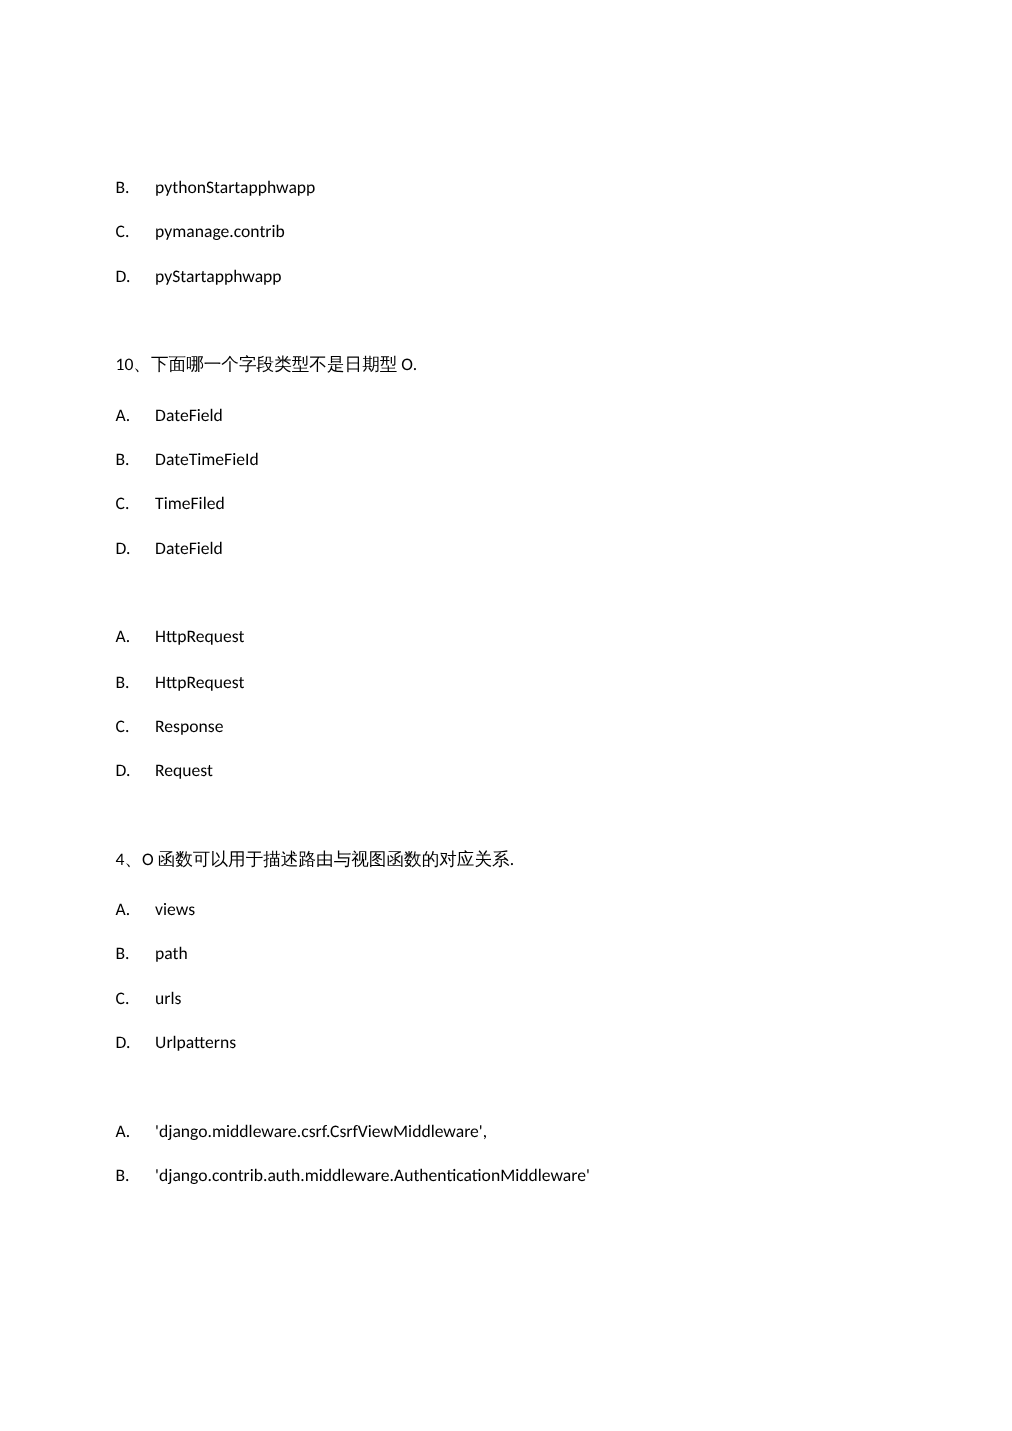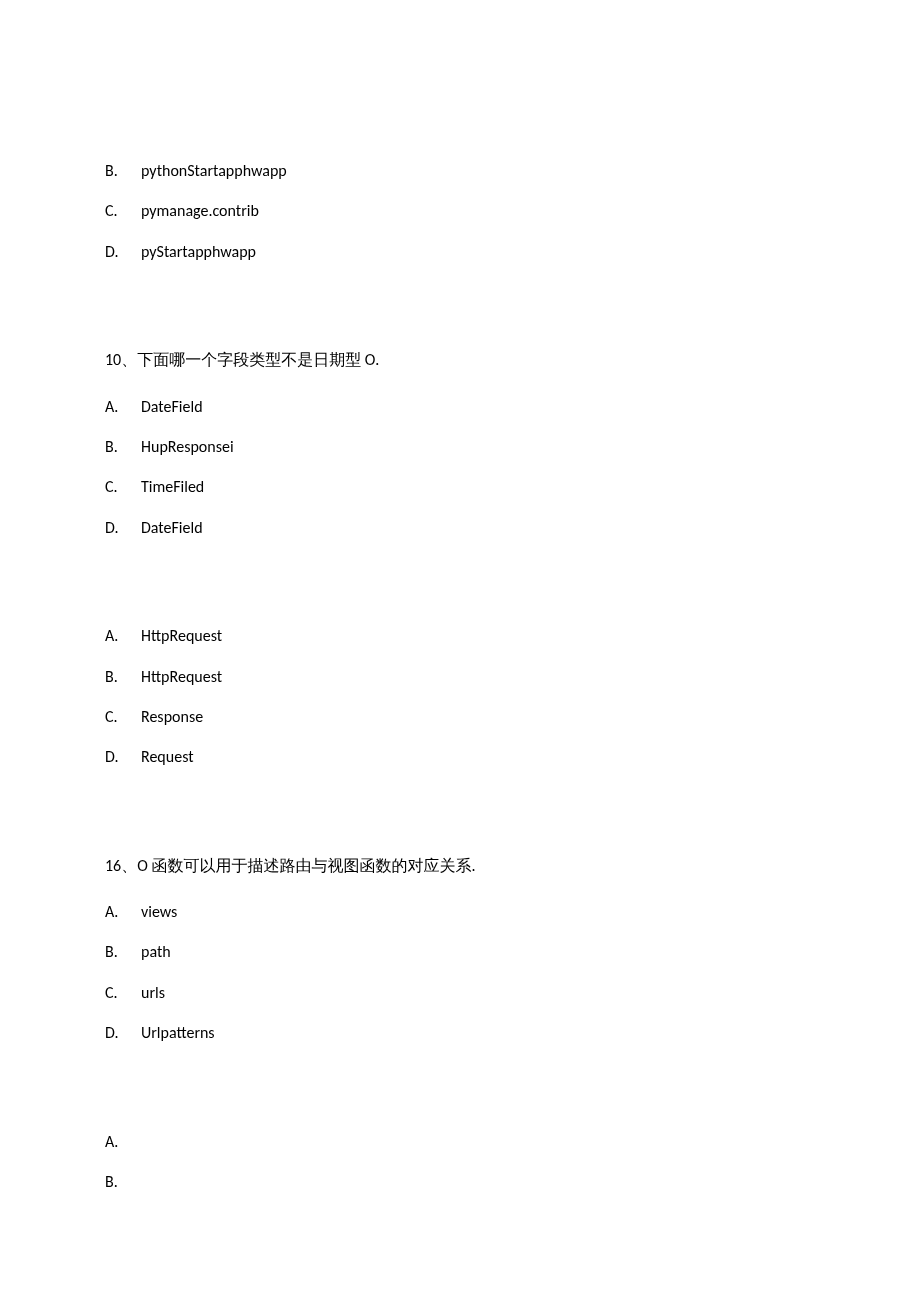--- a/index.html
+++ b/index.html
@@ -23,21 +23,21 @@
       align-items: baseline;
     }
     .option-label {
       width: 36px;
       display: inline-block;
     }
     .option-text {
       display: inline-block;
     }
     .question-block {
-      margin-top: 86px;
+      margin-top: 58px;
     }
     .question-text {
       margin-bottom: 24px;
       line-height: 1.9;
     }
     .question-text-tight {
       margin-bottom: 24px;
     }
     .options-group {
       margin-top: 0;
@@ -65,21 +65,21 @@
 
   <div class="question-block">
     <div class="question-text-tight">10、下面哪一个字段类型不是日期型 O.</div>
     <div class="options-group">
       <div class="option-line">
         <span class="option-label">A.</span>
         <span class="option-text">DateField</span>
       </div>
       <div class="option-line">
         <span class="option-label">B.</span>
-        <span class="option-text">HupResponsei</span>
+        <span class="option-text">DateTimeFieId</span>
       </div>
       <div class="option-line">
         <span class="option-label">C.</span>
         <span class="option-text">TimeFiled</span>
       </div>
       <div class="option-line">
         <span class="option-label">D.</span>
         <span class="option-text">DateField</span>
       </div>
     </div>
@@ -100,21 +100,21 @@
         <span class="option-text">Response</span>
       </div>
       <div class="option-line">
         <span class="option-label">D.</span>
         <span class="option-text">Request</span>
       </div>
     </div>
   </div>
 
   <div class="question-block">
-    <div class="question-text-tight">16、O 函数可以用于描述路由与视图函数的对应关系.</div>
+    <div class="question-text-tight">4、O 函数可以用于描述路由与视图函数的对应关系.</div>
     <div class="options-group">
       <div class="option-line">
         <span class="option-label">A.</span>
         <span class="option-text">views</span>
       </div>
       <div class="option-line">
         <span class="option-label">B.</span>
         <span class="option-text">path</span>
       </div>
       <div class="option-line">
@@ -125,20 +125,22 @@
         <span class="option-label">D.</span>
         <span class="option-text">Urlpatterns</span>
       </div>
     </div>
   </div>
 
   <div class="question-block">
     <div class="options-group">
       <div class="option-line">
         <span class="option-label">A.</span>
+        <span class="option-text">'django.middleware.csrf.CsrfViewMiddleware',</span>
       </div>
       <div class="option-line">
         <span class="option-label">B.</span>
+        <span class="option-text">'django.contrib.auth.middleware.AuthenticationMiddleware'</span>
       </div>
     </div>
   </div>
 
 </div>
 
 </body></html>

